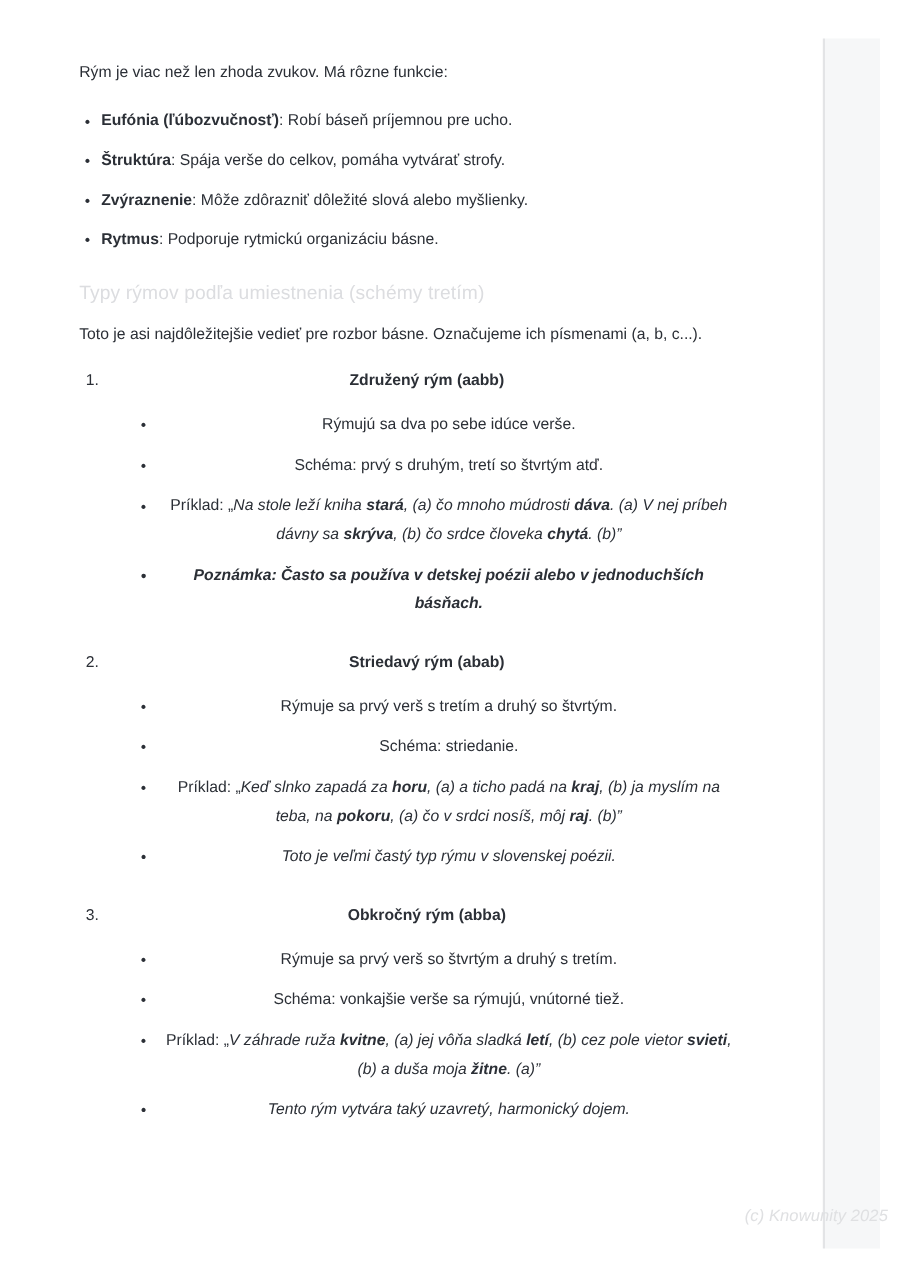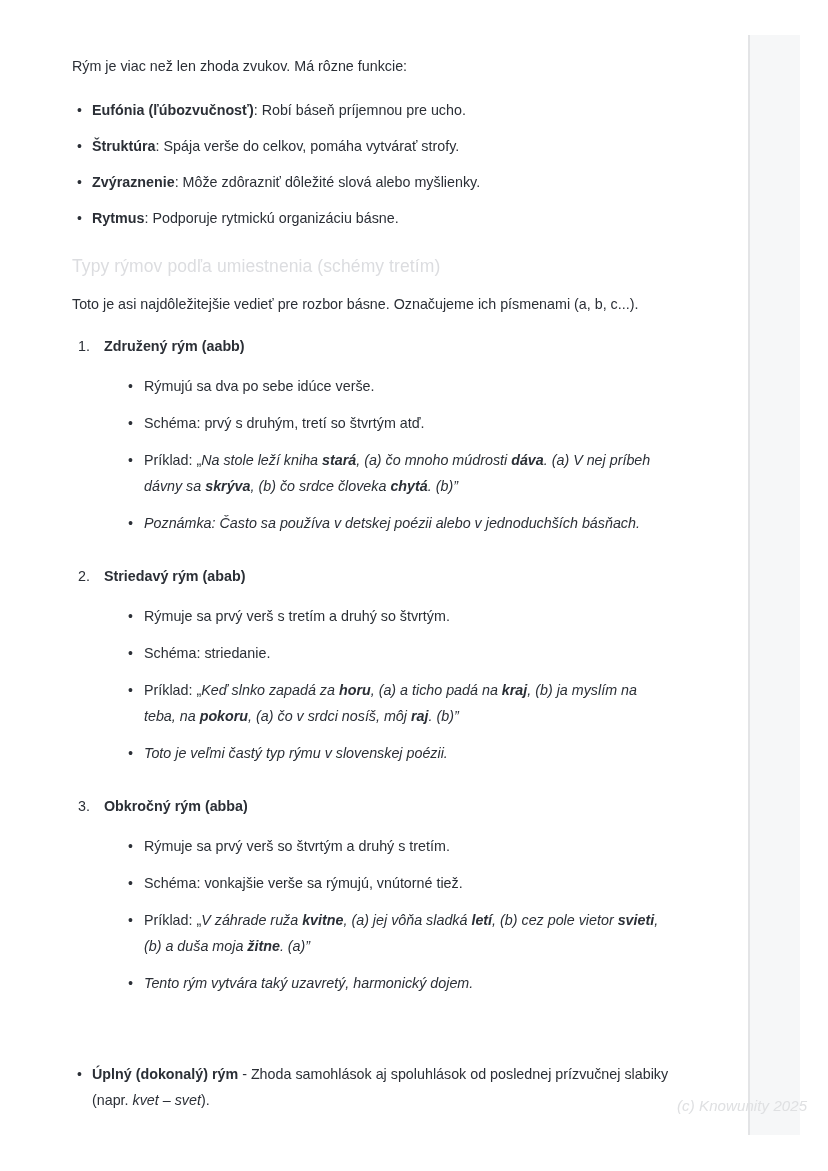--- a/index.html
+++ b/index.html
@@ -79,20 +79,21 @@
     margin: 0;
     padding: 0;
     list-style: none;
     counter-reset: rhymeitem;
   }
   ol.numbered > li {
     position: relative;
     padding-left: 26px;
     margin-left: 6px;
     counter-increment: rhymeitem;
+    text-align: center;
   }
   ol.numbered > li > .num-title {
     font-size: 14.3px;
     line-height: 26px;
     font-weight: 700;
     color: #2b2f36;
     display: block;
   }
   ol.numbered > li > .num-title::before {
     content: counter(rhymeitem) ".";
@@ -190,21 +191,21 @@
 
   <div class="gap-16"></div>
 
   <ol class="numbered" id="rhyme-types">
       <li>
         <span class="num-title">Združený rým (aabb)</span>
         <ul class="sub-bullets">
           <li>Rýmujú sa dva po sebe idúce verše.</li>
           <li><span>Schéma: </span><span>prvý s druhým, tretí so štvrtým atď.</span></li>
           <li><span>Príklad: </span><span class="it">„</span><span style="font-style: italic;">Na stole leží kniha </span><span class="bi">stará</span><span style="font-style: italic;">, (a) čo mnoho múdrosti </span><span class="bi">dáva</span><span style="font-style: italic;">. (a) V nej príbeh dávny sa </span><span class="bi">skrýva</span><span style="font-style: italic;">, (b) čo srdce človeka </span><span class="bi">chytá</span><span style="font-style: italic;">. (b)</span><span style="font-style: italic;">”</span></li>
-          <li style="font-style: italic;">Poznámka: Často sa používa v detskej poézii alebo v jednoduchších básňach.</li>
+          <li style="font-style: italic; font-weight: bold;">Poznámka: Často sa používa v detskej poézii alebo v jednoduchších básňach.</li>
         </ul>
         <div class="gap-16"></div>
       </li>
       <li>
         <span class="num-title">Striedavý rým (abab)</span>
         <ul class="sub-bullets">
           <li>Rýmuje sa prvý verš s tretím a druhý so štvrtým.</li>
           <li><span>Schéma: </span><span>striedanie.</span></li>
           <li><span>Príklad: </span><span class="it">„</span><span style="font-style: italic;">Keď slnko zapadá za </span><span class="bi">horu</span><span style="font-style: italic;">, (a) a ticho padá na </span><span class="bi">kraj</span><span style="font-style: italic;">, (b) ja myslím na teba, na </span><span class="bi">pokoru</span><span style="font-style: italic;">, (a) čo v srdci nosíš, môj </span><span class="bi">raj</span><span style="font-style: italic;">. (b)</span><span style="font-style: italic;">”</span></li>
           <li style="font-style: italic;">Toto je veľmi častý typ rýmu v slovenskej poézii.</li>
@@ -221,19 +222,16 @@
         </ul>
         <div class="gap-16"></div>
       </li>
     </ol>
 
   <div class="gap-22"></div>
 
 
   <div class="gap-16"></div>
 
-  <ul class="bullets" id="other-types">
-      <li><b>Úplný (dokonalý) rým</b><span> - </span><span>Zhoda samohlások aj spoluhlások od poslednej prízvučnej slabiky (napr. </span><i>kvet – svet</i><span>).</span></li>
-    </ul>
 
 </div>
 
 <div id="watermark">(c) Knowunity 2025</div>
 
 </body></html>

